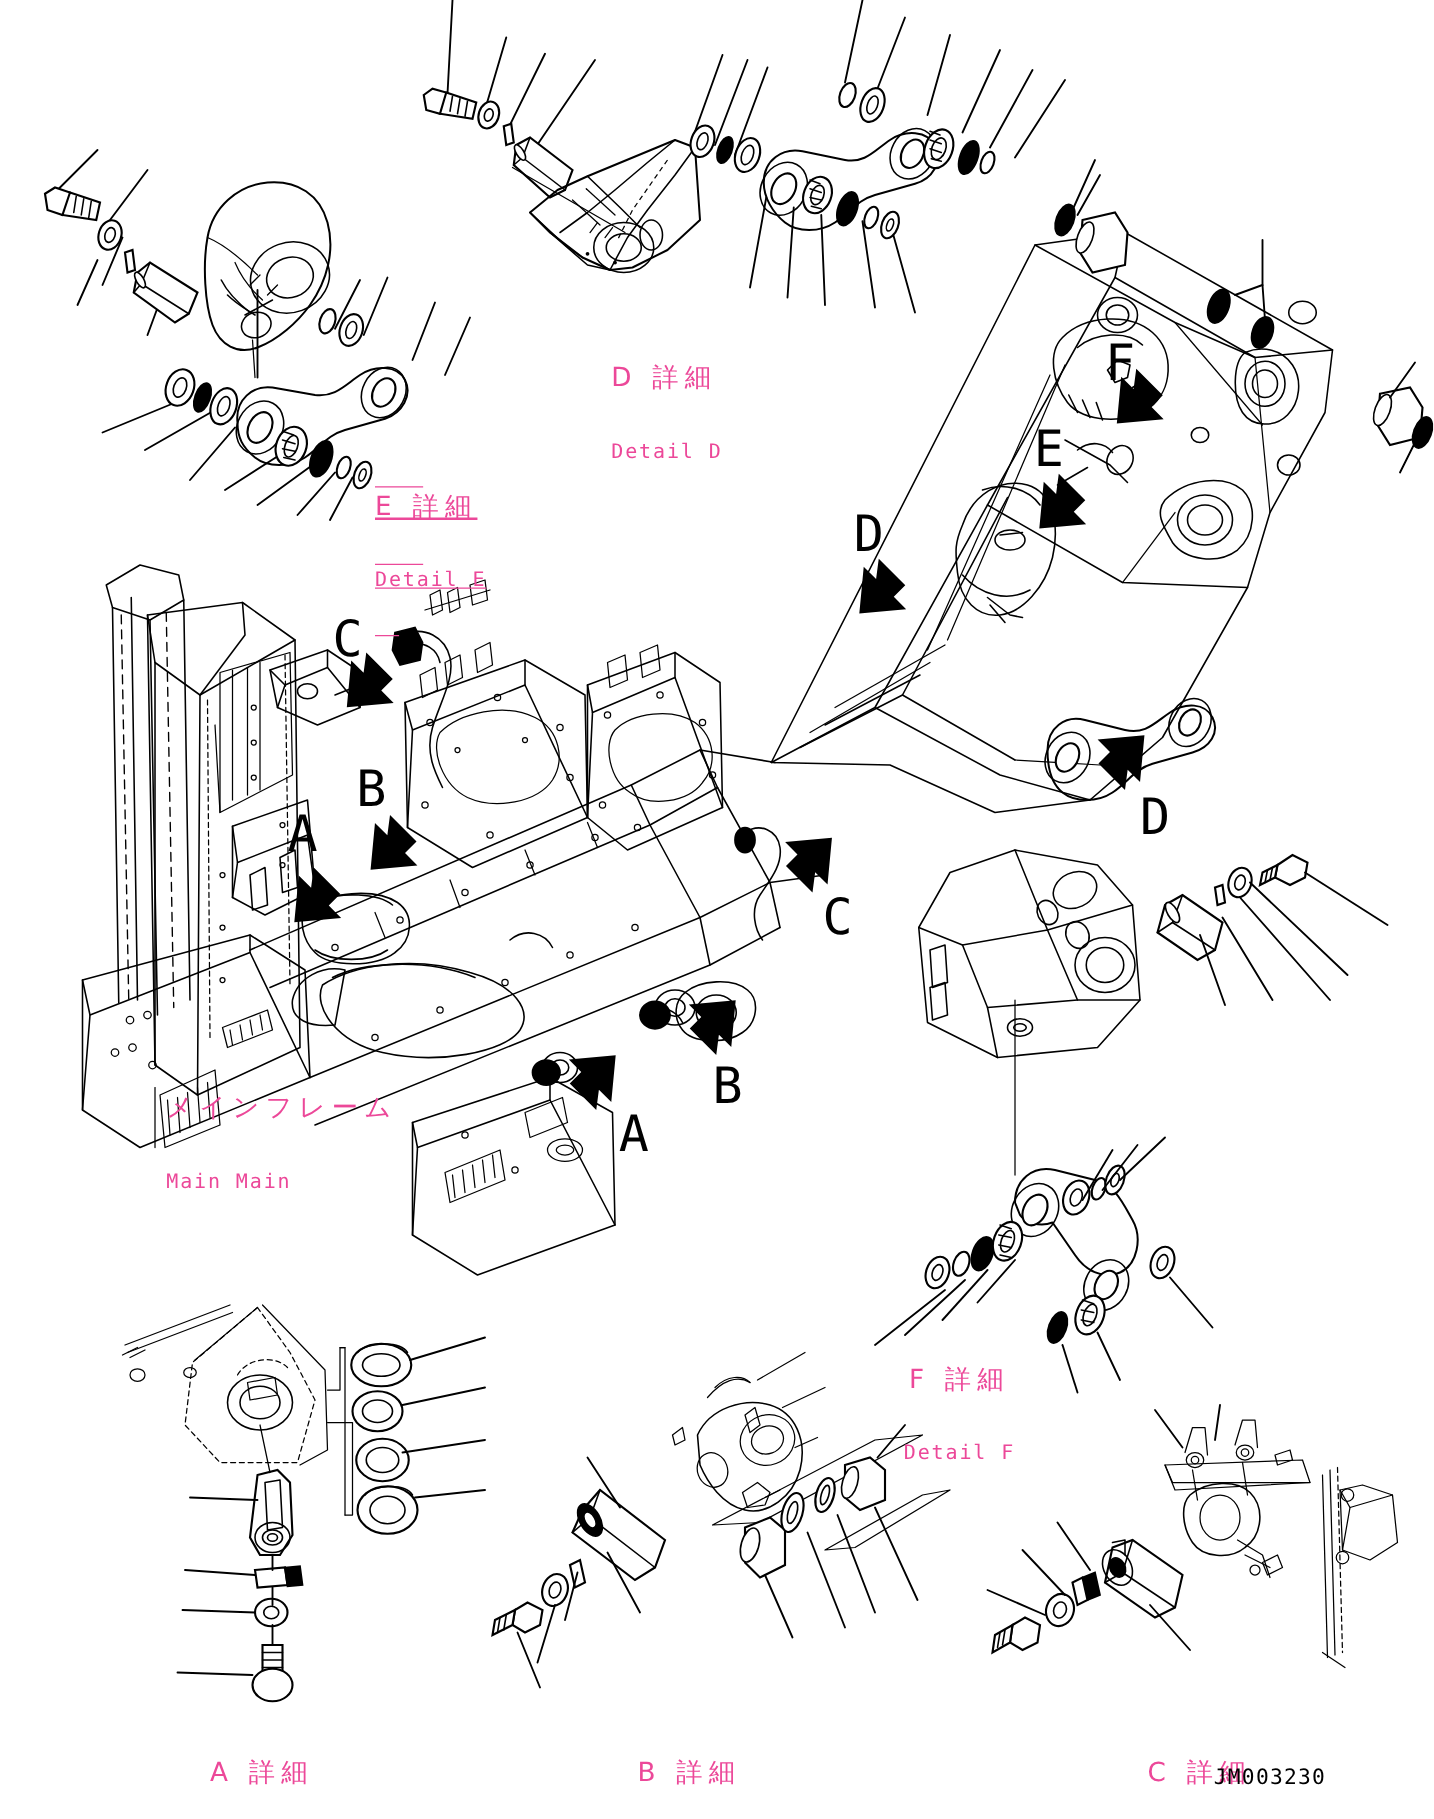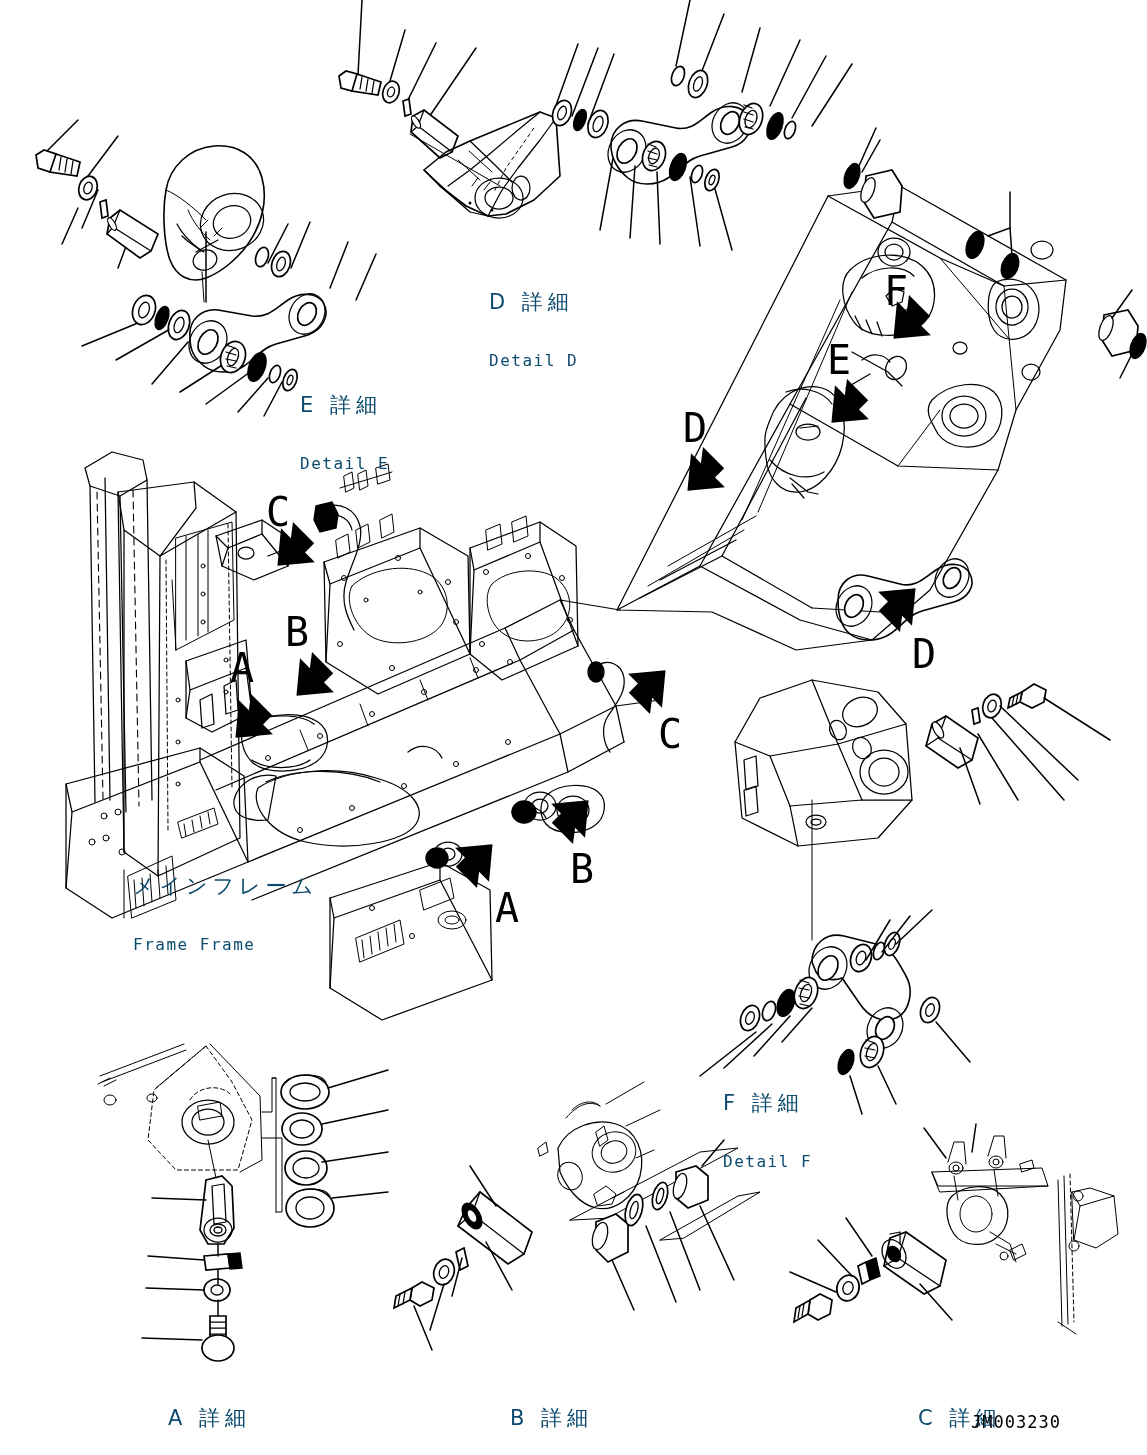--- a/index.html
+++ b/index.html
@@ -16,21 +16,21 @@
   }
   #sheet {
     position: absolute; inset: 0;
     width: 1147px; height: 1455px;
   }
   #sheet svg { display: block; }
 
   .lbl {
     position: absolute;
     white-space: pre;
-    color: #0c4a6e;
+    color: #ec4899;
     line-height: 1.18;
   }
   .lbl .jp {
     display: block;
     font-family: "DejaVu Sans", "Liberation Sans", sans-serif;
     font-size: 21px;
     letter-spacing: 5px;
     font-weight: 500;
   }
   .lbl .en {
@@ -896,26 +896,26 @@
 </svg>
 </div>
 
 <div>
 
   <div class="lbl" style="left:489px; top:252px;">
     <span class="jp">D 詳細</span>
     <span class="en">Detail D</span>
   </div>
 
-  <div class="lbl" style="left:300px; top:355px;">
+  <div class="lbl" style="left:300px; top:355px;text-decoration:underline;">
     <span class="jp">E 詳細</span>
     <span class="en">Detail E</span>
   </div>
 
-  <div class="lbl" style="left:723px; top:1053px;">
+  <div class="lbl" style="left:723px; top:1053px;text-align:center;">
     <span class="jp">F 詳細</span>
     <span class="en">Detail F</span>
   </div>
 
   <div class="lbl" style="left:168px; top:1368px;">
     <span class="jp">A 詳細</span>
     
   </div>
 
   <div class="lbl" style="left:510px; top:1368px;">
@@ -923,21 +923,21 @@
     
   </div>
 
   <div class="lbl" style="left:918px; top:1368px;">
     <span class="jp">C 詳細</span>
     
   </div>
 
   <div class="lbl" style="left:133px; top:836px;">
     <span class="jp">メインフレーム</span>
-    <span class="en">Frame Frame</span>
+    <span class="en">Main Main</span>
   </div>
 
   <div class="callout-letter" style="left:230px; top:648px;">A</div>
   <div class="callout-letter" style="left:285px; top:612px;">B</div>
   <div class="callout-letter" style="left:266px; top:492px;">C</div>
   <div class="callout-letter" style="left:495px; top:888px;">A</div>
   <div class="callout-letter" style="left:570px; top:849px;">B</div>
   <div class="callout-letter" style="left:658px; top:714px;">C</div>
   <div class="callout-letter" style="left:683px; top:408px;">D</div>
   <div class="callout-letter" style="left:912px; top:634px;">D</div>

